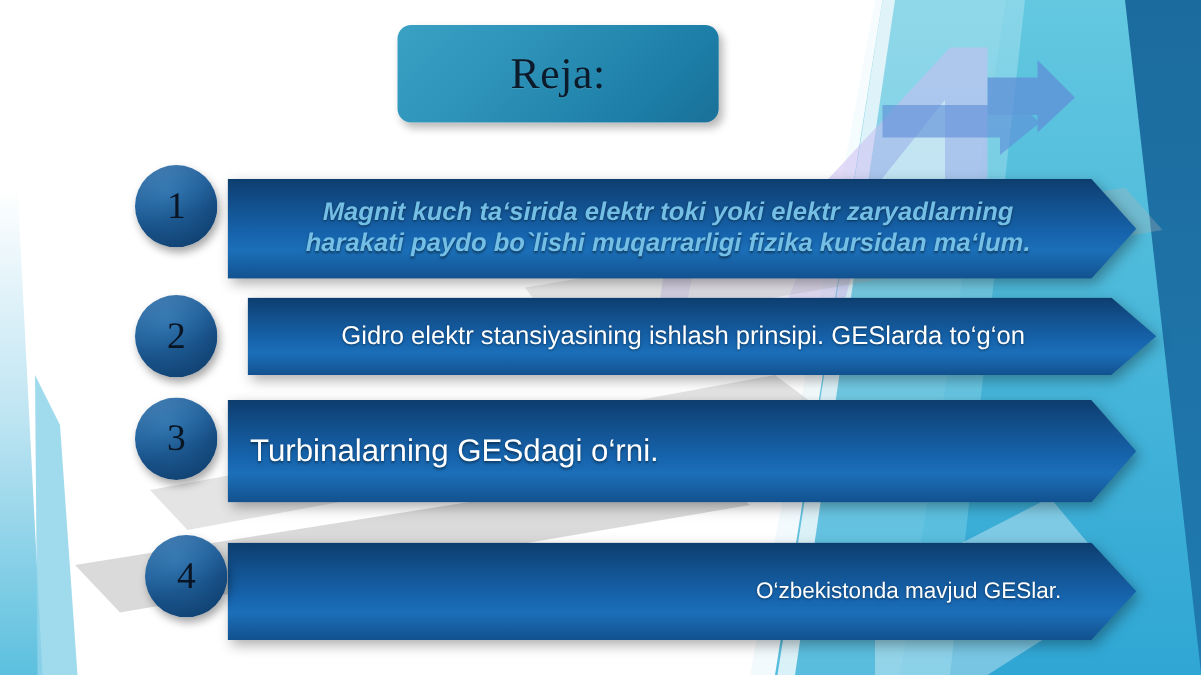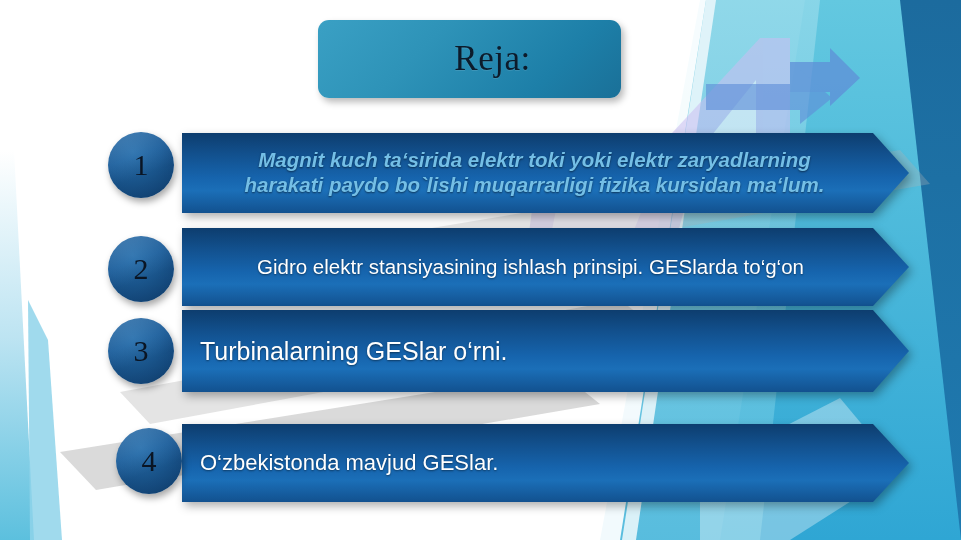--- a/index.html
+++ b/index.html
@@ -34,40 +34,40 @@
     left: 318px;
     top: 20px;
     width: 257px;
     height: 78px;
     border-radius: 11px;
     background: linear-gradient(135deg, #3aa0c4 0%, #2e93b8 35%, #1d7fa8 75%, #1a7098 100%);
     box-shadow: 3px 4px 7px rgba(0,0,0,0.28);
     display: flex;
     align-items: center;
     justify-content: center;
-    padding-left: 46px;
   }
   .title-text {
     font-family: "Liberation Serif", serif;
     font-size: 35px;
     color: #0c1b2b;
     letter-spacing: 0.5px;
     text-shadow: 0 1px 0 rgba(255,255,255,0.10);
   }
 
   
   .row {
     position: absolute;
     left: 0;
     top: 0;
   }
 
   .arrow-wrap {
     position: absolute;
     filter: drop-shadow(3px 4px 5px rgba(0,0,0,0.32));
+    margin-top: 10px;
   }
   .arrow {
     position: relative;
     width: 100%;
     height: 100%;
     background: linear-gradient(180deg, #0d3d6e 0%, #12508d 26%, #1664ad 56%, #1b6fb8 72%, #12518f 100%);
     -webkit-clip-path: polygon(0 0, calc(100% - 36px) 0, 100% 50%, calc(100% - 36px) 100%, 0 100%);
     clip-path: polygon(0 0, calc(100% - 36px) 0, 100% 50%, calc(100% - 36px) 100%, 0 100%);
     display: flex;
     align-items: center;
@@ -95,22 +95,22 @@
     font-size: 20.5px;
     text-align: center;
     padding: 0 52px 0 22px;
   }
   .r3 .arrow-text {
     font-size: 25px;
     text-align: left;
     padding: 0 60px 0 18px;
   }
   .r4 .arrow-text {
-    font-size: 22px;
-    text-align: left;
+    font-size: 18px;
+    text-align: right;
     padding: 0 60px 0 18px;
   }
 
   
   .badge {
     position: absolute;
     border-radius: 50%;
     background:
       linear-gradient(160deg, rgba(255,255,255,0.16) 0%, rgba(255,255,255,0.04) 38%, rgba(0,0,0,0.10) 62%, rgba(0,0,0,0.16) 100%),
       radial-gradient(circle at 38% 30%, #2970ad 0%, #1d5f9c 45%, #16518b 72%, #103f6f 100%);
@@ -216,37 +216,37 @@
           <div>harakati paydo bo`lishi muqarrarligi fizika kursidan ma‘lum.</div>
         </div>
       </div>
     </div>
     <div class="badge" style="left:108px; top:132px; width:66px; height:66px;">
       <span class="number-label">1</span>
     </div>
   </div>
 
   <div class="row r2">
-    <div class="arrow-wrap" style="left:182px; top:228px; width:727px; height:78px;">
+    <div class="arrow-wrap" style="left:198px; top:228px; width:727px; height:62px;">
       <div class="arrow">
         <div class="arrow-text">
           <div>Gidro elektr stansiyasining ishlash prinsipi. GESlarda to‘g‘on</div>
         </div>
       </div>
     </div>
     <div class="badge" style="left:108px; top:236px; width:66px; height:66px;">
       <span class="number-label">2</span>
     </div>
   </div>
 
   <div class="row r3">
     <div class="arrow-wrap" style="left:182px; top:310px; width:727px; height:82px;">
       <div class="arrow">
         <div class="arrow-text">
-          <div>Turbinalarning GESlar o‘rni.</div>
+          <div>Turbinalarning GESdagi o‘rni.</div>
         </div>
       </div>
     </div>
     <div class="badge" style="left:108px; top:318px; width:66px; height:66px;">
       <span class="number-label">3</span>
     </div>
   </div>
 
   <div class="row r4">
     <div class="arrow-wrap" style="left:182px; top:424px; width:727px; height:78px;">

